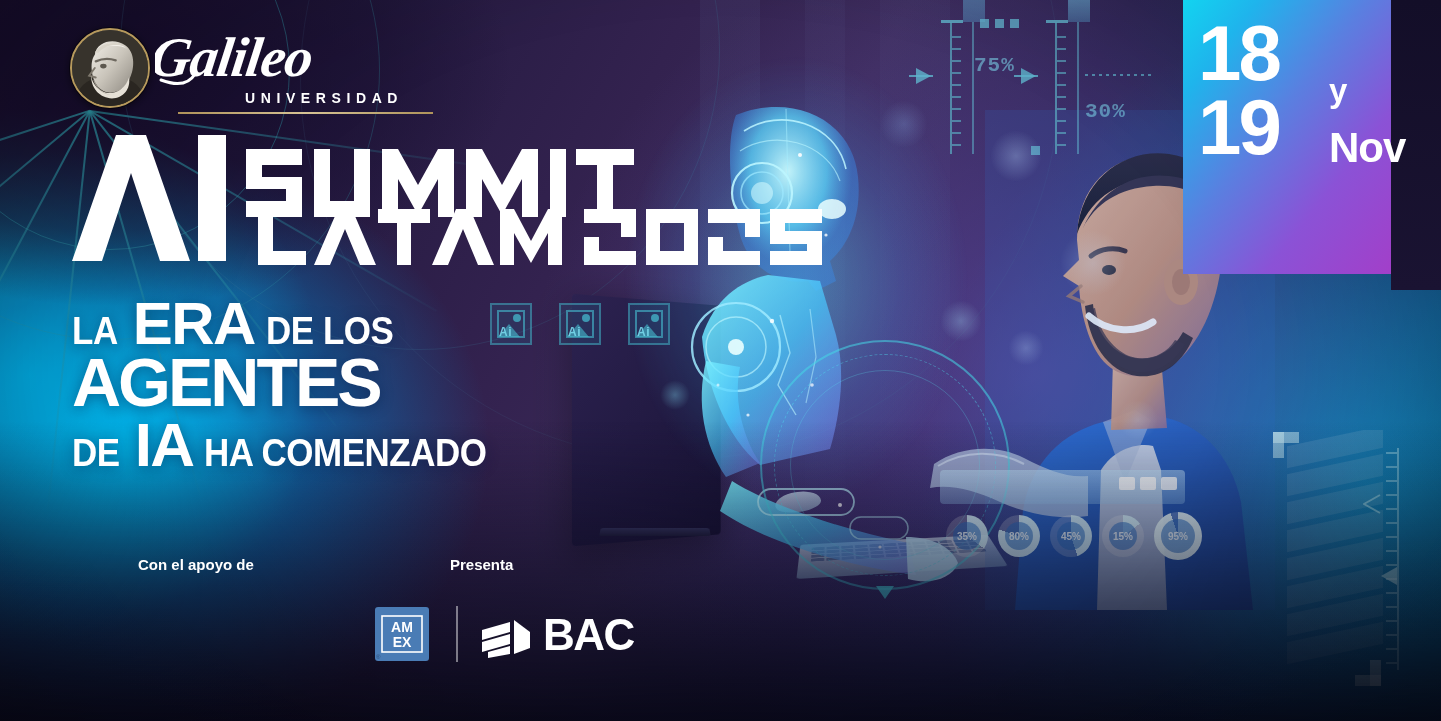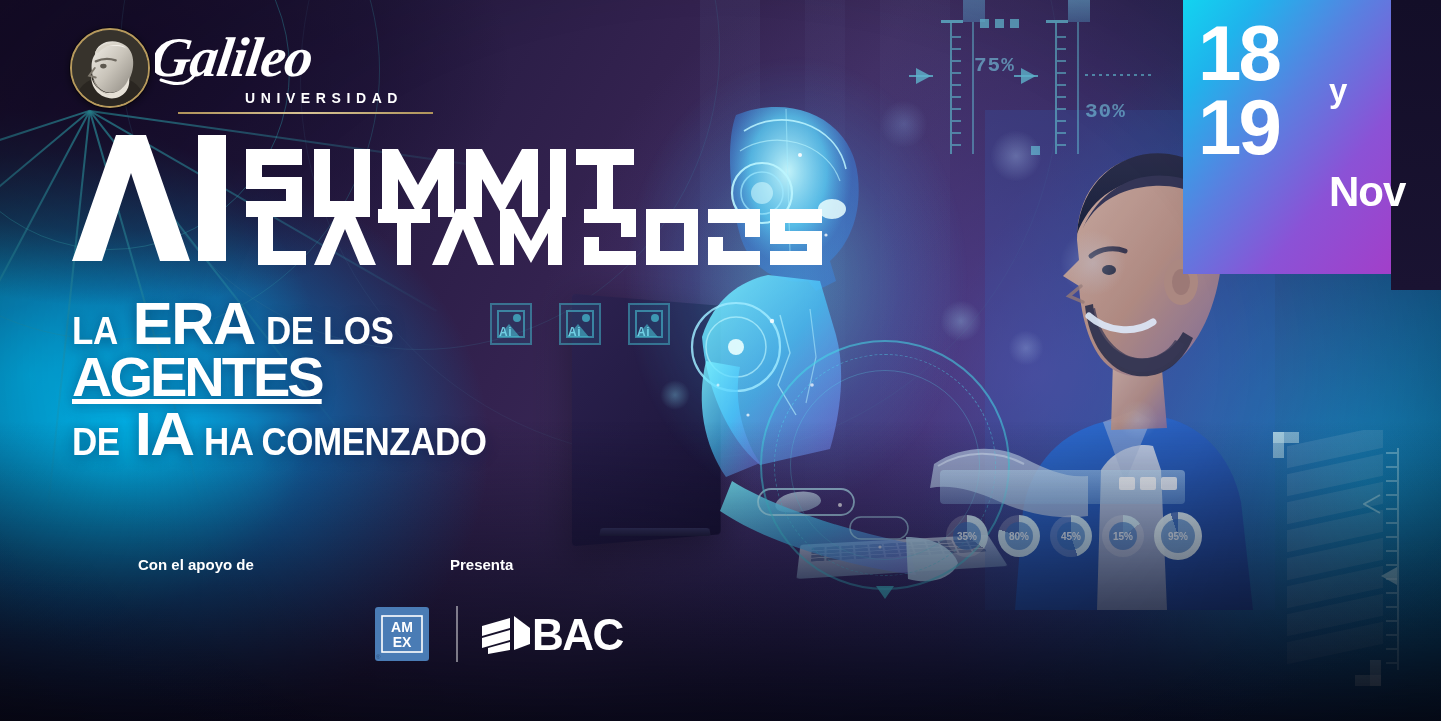--- a/index.html
+++ b/index.html
@@ -155,21 +155,21 @@
   .summit svg{ width:100%; height:100%; overflow:visible; }
 
   
   .tag{ position:absolute; left:72px; top:295px; width:560px; color:#fff;
     text-shadow:0 2px 14px rgba(0,20,60,.45); }
   .tag .l1{ display:flex; align-items:baseline; gap:11px; line-height:.96; }
   .tag .l2{ line-height:.92; margin-top:-2px; }
   .tag .l3{ display:flex; align-items:baseline; gap:11px; line-height:.96; margin-top:2px; }
   .sm{ font-size:38px; font-weight:700; letter-spacing:-.5px; transform:scaleX(.92); transform-origin:left; }
   .lg{ font-size:60px; font-weight:700; letter-spacing:-1.5px; }
-  .xl{ font-size:56px; font-weight:700; letter-spacing:-3px;text-decoration:underline; }
+  .xl{ font-size:68px; font-weight:700; letter-spacing:-3px; }
   .md{ font-size:62px; font-weight:700; letter-spacing:-1.8px; }
 
   
   .spon{ position:absolute; left:80px; top:556px; width:620px; }
   .spon .labels{ position:relative; height:22px; }
   .spon .labels div{ position:absolute; font-size:15px; font-weight:700; color:#fff; }
   .lbl-apoyo{ left:58px; }
   .lbl-presenta{ left:370px; }
   .spon .logos{ position:relative; height:64px; margin-top:24px; }
   .ms{ position:absolute; left:0; top:2px; display:flex; align-items:center; gap:14px; }
@@ -177,33 +177,33 @@
   .ms-grid i:nth-child(1){ background:#f25022; }
   .ms-grid i:nth-child(2){ background:#7fba00; }
   .ms-grid i:nth-child(3){ background:#00a4ef; }
   .ms-grid i:nth-child(4){ background:#ffb900; }
   .ms-name{ font-size:42px; color:#fff; font-weight:400; letter-spacing:-1px; }
   .amex{ position:absolute; left:295px; top:5px; width:54px; height:54px;
     background:#4a7cb5; border-radius:3px; display:flex; align-items:center; justify-content:center; }
   .amex svg{ width:42px; height:38px; }
   .amex-r{ position:absolute; left:1px; bottom:1px; font-size:6px; color:#2b4e7a; }
   .divider{ position:absolute; left:376px; top:4px; width:1.5px; height:56px; background:rgba(255,255,255,.45); }
-  .bac{ position:absolute; left:400px; top:8px; display:flex; align-items:flex-start; }
+  .bac{ position:absolute; left:400px; top:8px; display:flex; align-items:flex-end; gap:11px; }
   .bac svg{ width:52px; height:46px; }
   .bac-name{ font-size:44px; font-weight:700; color:#fff; letter-spacing:-1.5px; }
 
   
   .datepanel{ position:absolute; right:50px; top:0; width:208px; height:274px;
     background:linear-gradient(128deg,#12d4f0 0%,#1fb4ec 18%,#5a7fe0 44%,#8b52d6 70%,#a23fc9 100%); }
   .dnum{ position:absolute; color:#fff; font-weight:700; font-size:78px; line-height:.82;
     letter-spacing:-3px; }
   .d18{ left:15px; top:22px; }
   .d19{ left:15px; top:96px; }
   .dy{ position:absolute; left:146px; top:72px; font-size:33px; font-weight:600; color:#fff; }
-  .dnov{ position:absolute; left:146px; top:124px; font-size:42px; font-weight:700; color:#fff; letter-spacing:-1px;margin-top:44px; }
+  .dnov{ position:absolute; left:146px; top:124px; font-size:42px; font-weight:700; color:#fff; letter-spacing:-1px; }
   .hotel{ position:absolute; left:14px; top:196px; width:180px; padding:8px 6px 9px;
     background:linear-gradient(135deg,#7b52e0,#6a45d8 55%,#5d3bc6);
     border-radius:13px; text-align:center; color:#fff; font-weight:700;
     font-size:16px; line-height:1.22; box-shadow:0 3px 12px rgba(20,5,60,.35); }
   .darkstrip{ position:absolute; right:0; top:0; width:50px; height:290px;
     background:linear-gradient(180deg,#130e28,#1a1332); }
 </style>
 </head>
 <body>
 

